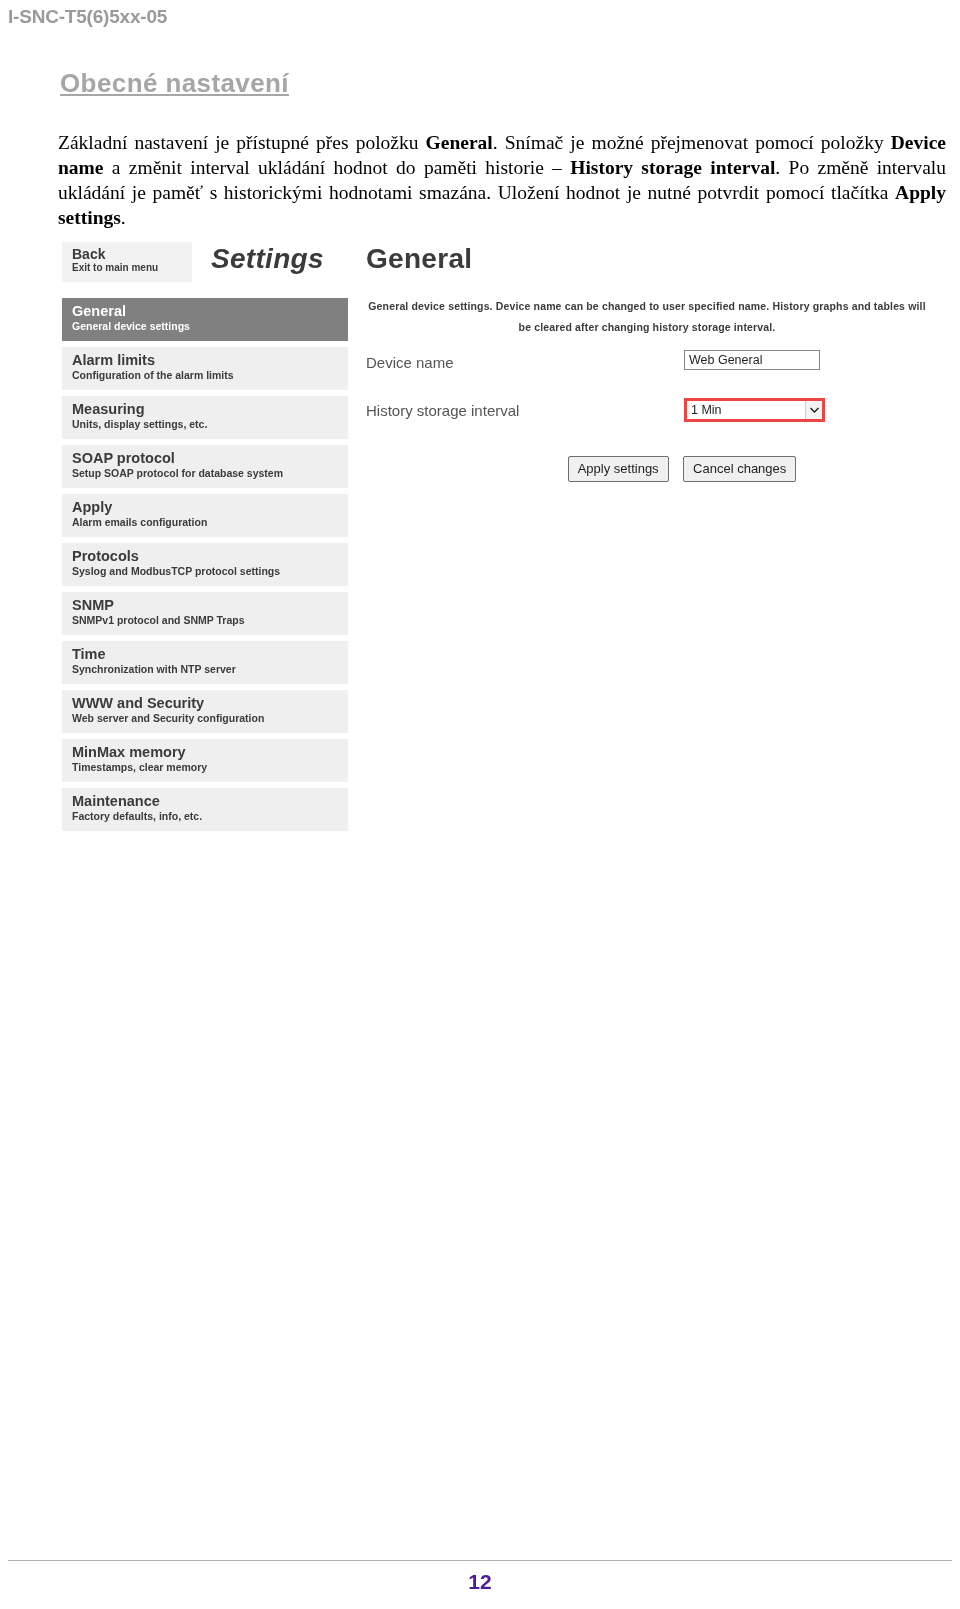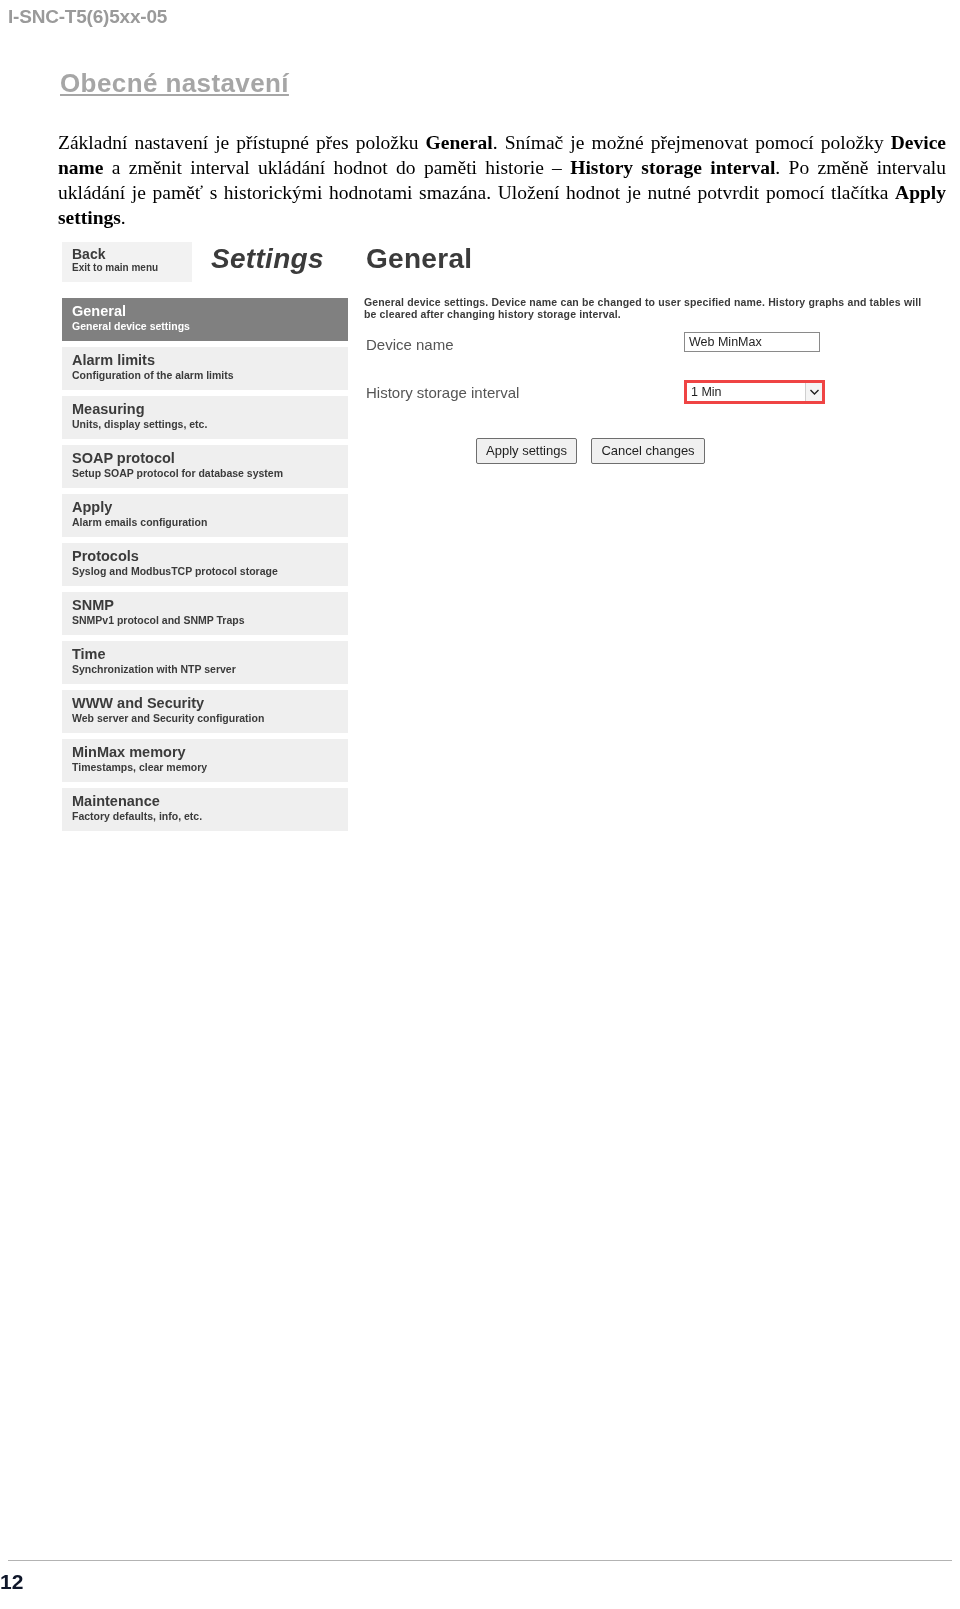--- a/index.html
+++ b/index.html
@@ -151,24 +151,25 @@
   
   .app-content {
     position: absolute;
     left: 308px;
     top: 56px;
     width: 570px;
   }
   .content-desc {
     font-size: 10.5px;
     font-weight: bold;
-    line-height: 12px;
+    line-height: 21px;
     color: #3b3b3b;
     width: 566px;
     letter-spacing: 0.15px;
+    text-align: center;
   }
   .form-row {
     position: relative;
     height: 36px;
     margin-top: 12px;
   }
   .form-label {
     position: absolute;
     left: 2px;
     top: 4px;
@@ -213,22 +214,23 @@
     border-left: 1px solid #cfcfcf;
     display: flex;
     align-items: center;
     justify-content: center;
   }
   .select-arrow svg { display: block; }
 
   .btn-row {
     position: relative;
     margin-top: 22px;
-    margin-left: 112px;
+    margin-left: 76px;
     height: 30px;
+    text-align: center;
   }
   .app-btn {
     display: inline-block;
     background: #f0f0f0;
     border: 1px solid #6e6e6e;
     border-radius: 2px;
     font-family: "Liberation Sans", sans-serif;
     font-size: 13px;
     color: #1f1f1f;
     padding: 4px 9px 5px 9px;
@@ -243,25 +245,25 @@
     top: 1560px;
     width: 944px;
     height: 1px;
     background: #b3b3b3;
   }
   .footer-page {
     position: absolute;
     left: 0;
     top: 1570px;
     width: 960px;
-    text-align: left;
+    text-align: center;
     font-family: "Liberation Sans", sans-serif;
     font-weight: bold;
     font-size: 21px;
-    color: #0f172a;
+    color: #4c1d95;
   }
 </style>
 </head>
 <body>
 
 <div class="doc-header">I-SNC-T5(6)5xx-05</div>
 
 <div class="section-heading">Obecné nastavení</div>
 
 <p class="body-text">
@@ -295,21 +297,21 @@
       <div class="menu-item">
         <div class="mi-title">SOAP protocol</div>
         <div class="mi-sub">Setup SOAP protocol for database system</div>
       </div>
       <div class="menu-item">
         <div class="mi-title">Apply</div>
         <div class="mi-sub">Alarm emails configuration</div>
       </div>
       <div class="menu-item">
         <div class="mi-title">Protocols</div>
-        <div class="mi-sub">Syslog and ModbusTCP protocol storage</div>
+        <div class="mi-sub">Syslog and ModbusTCP protocol settings</div>
       </div>
       <div class="menu-item">
         <div class="mi-title">SNMP</div>
         <div class="mi-sub">SNMPv1 protocol and SNMP Traps</div>
       </div>
       <div class="menu-item">
         <div class="mi-title">Time</div>
         <div class="mi-sub">Synchronization with NTP server</div>
       </div>
       <div class="menu-item">
@@ -324,21 +326,21 @@
         <div class="mi-title">Maintenance</div>
         <div class="mi-sub">Factory defaults, info, etc.</div>
       </div>
     </div>
 
   <div class="app-content">
     <div class="content-desc">General device settings. Device name can be changed to user specified name. History graphs and tables will be cleared after changing history storage interval.</div>
 
     <div class="form-row">
       <div class="form-label">Device name</div>
-      <div class="text-input">Web MinMax</div>
+      <div class="text-input">Web General</div>
     </div>
 
     <div class="form-row">
       <div class="form-label">History storage interval</div>
       <div class="select-input">
         <span>1 Min</span>
         <span class="select-arrow">
           <svg width="9" height="6" viewBox="0 0 9 6" aria-hidden="true">
             <path d="M0.5 1 L4.5 5 L8.5 1" fill="none" stroke="#1f1f1f" stroke-width="1.4"></path>
           </svg>

